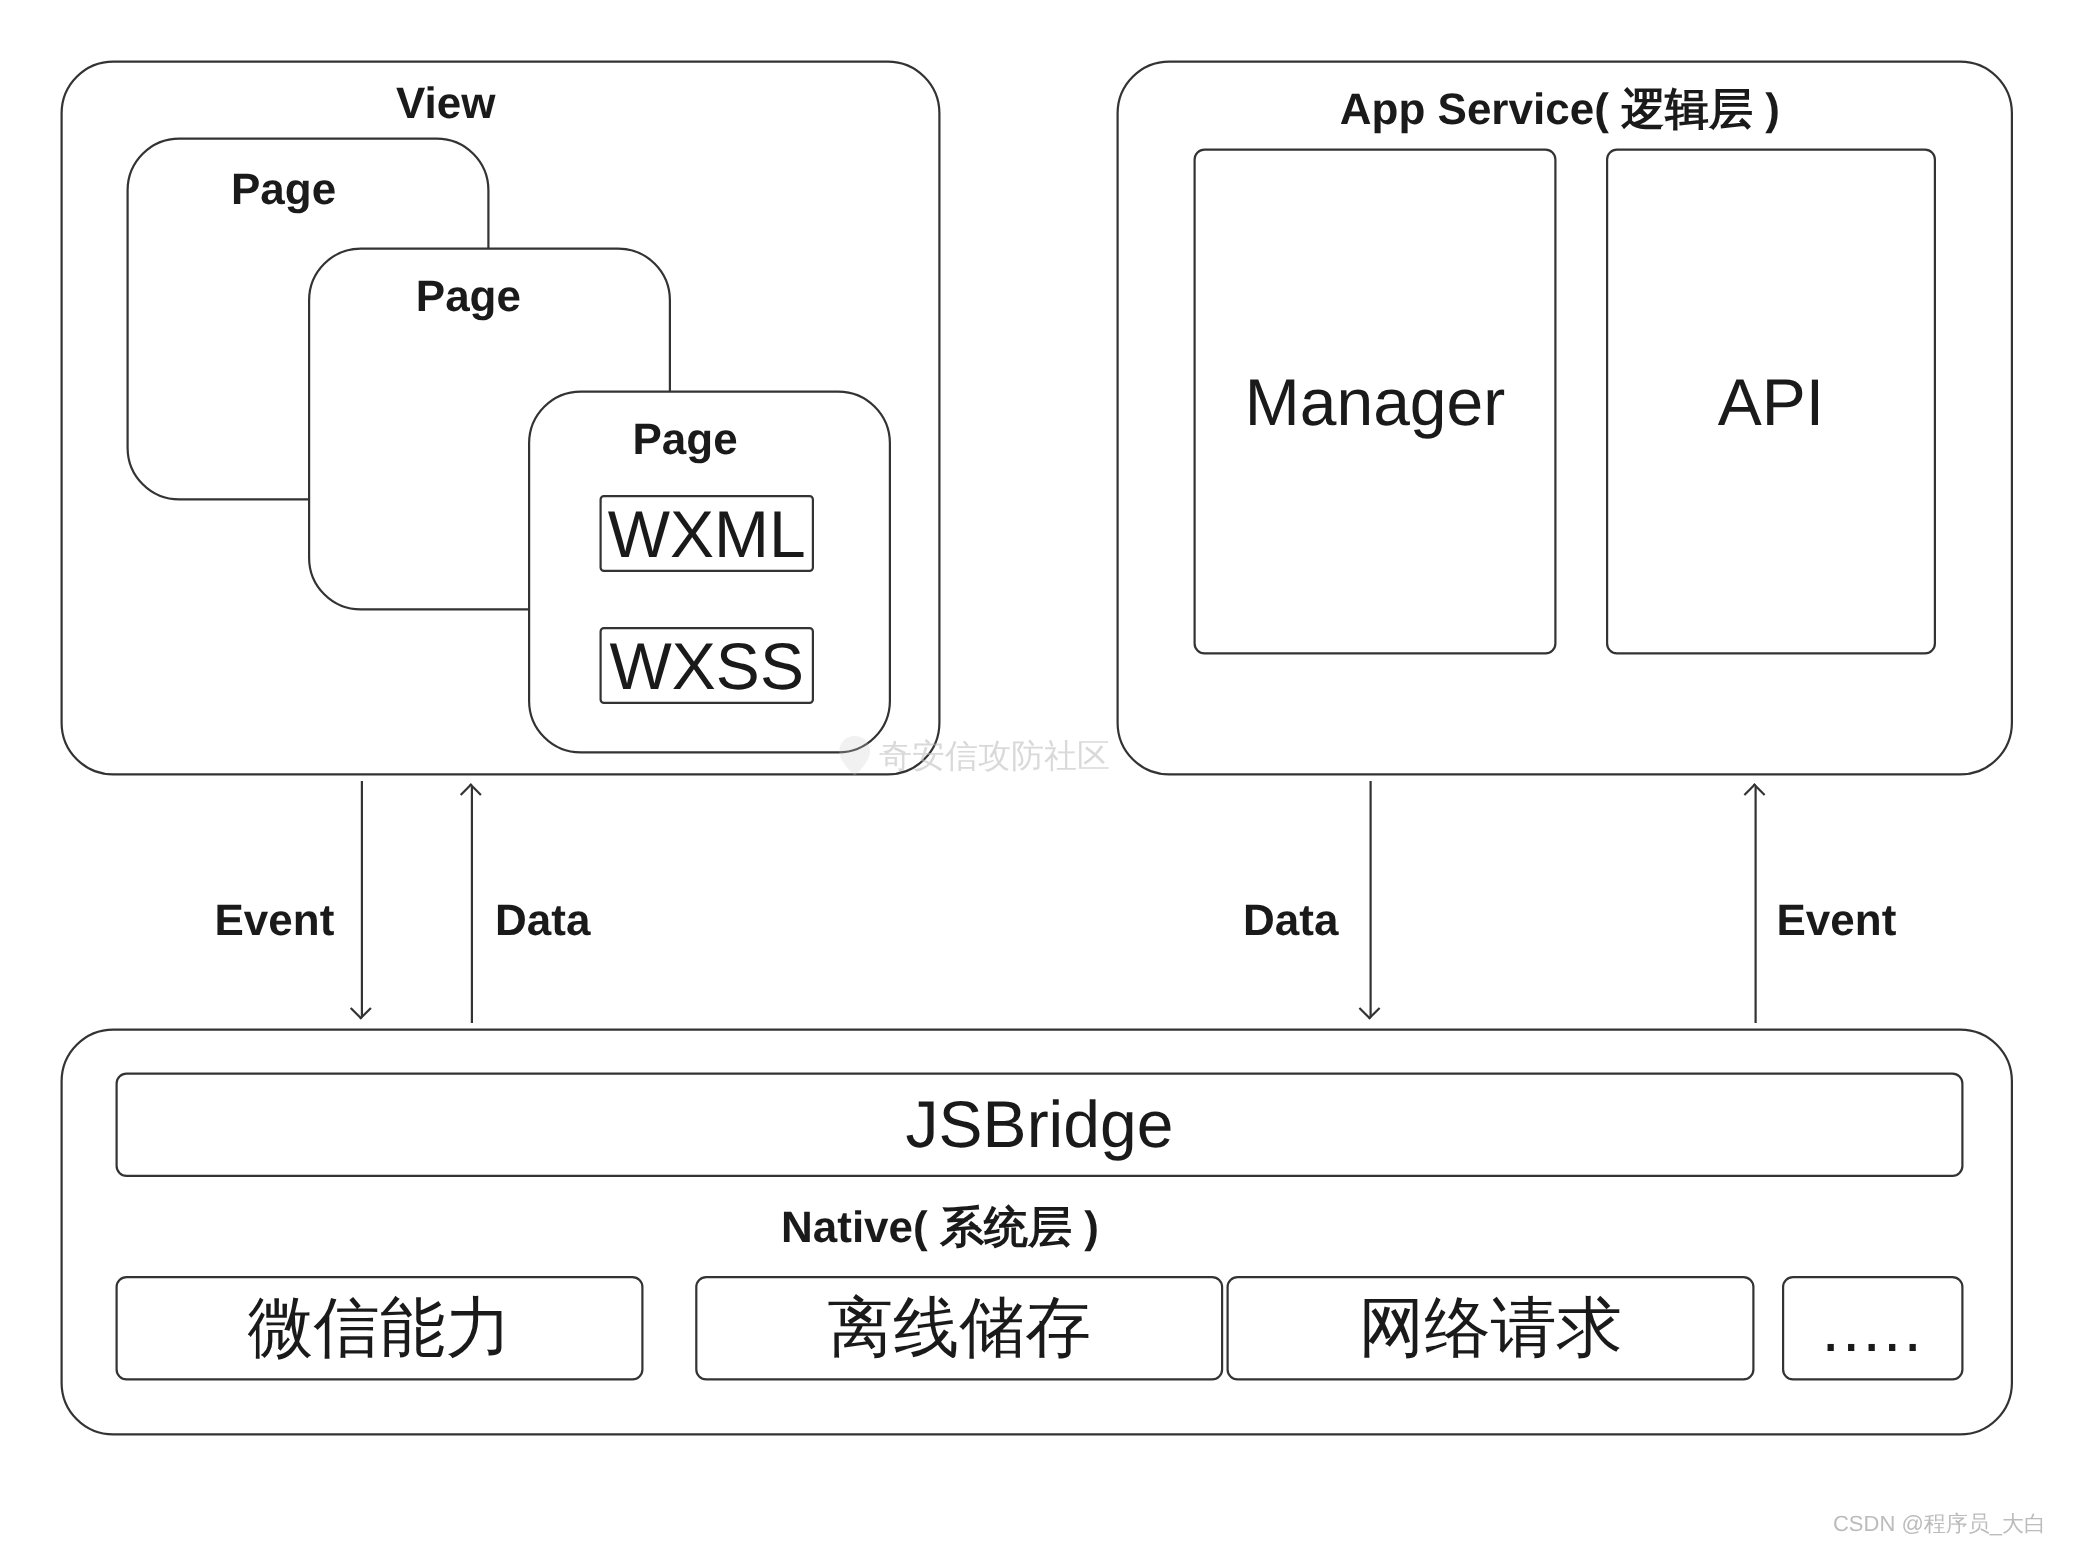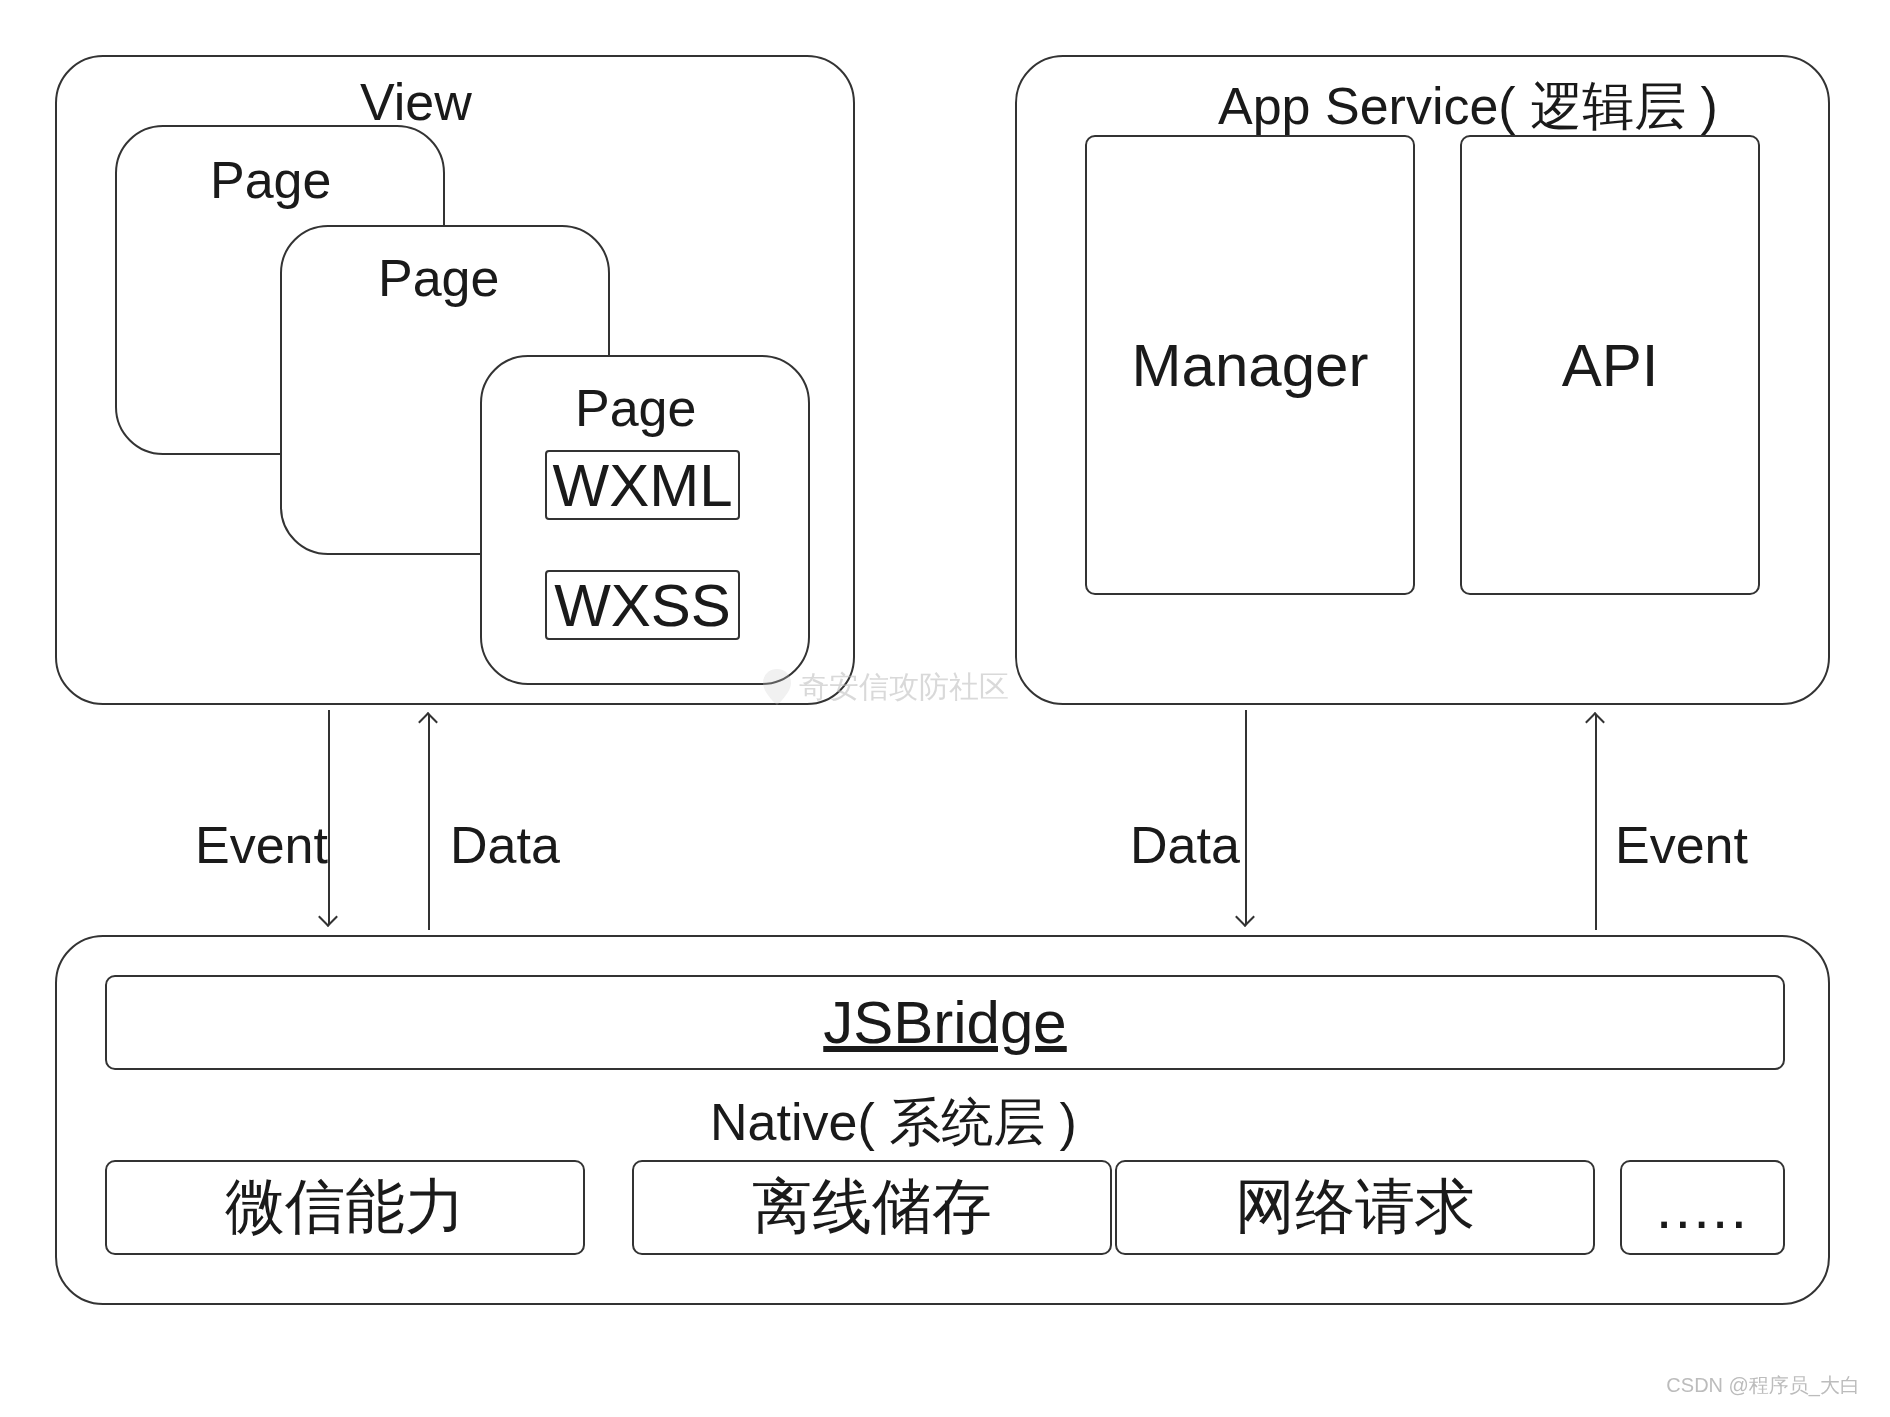--- a/index.html
+++ b/index.html
@@ -18,22 +18,22 @@
       background: #fff;
     }
     .box-sharp {
       position: absolute;
       border: 2px solid #333;
       border-radius: 10px;
       background: #fff;
     }
     .title {
       position: absolute;
-      font-size: 52px;
-      font-weight: 400;
+      font-size: 40px;
+      font-weight: 700;
     }
     .small-label {
       font-size: 60px;
       font-weight: 400;
     }
     .arrow-line {
       position: absolute;
       width: 2px;
       background: #333;
     }
@@ -112,21 +112,21 @@
 <div class="arrow-line" style="left:1245px; top:710px; height:215px;"></div>
 <div class="arrow-head-down-hollow" style="left:1238px; top:910px;"></div>
 <div class="title" style="left:1130px; top:815px;">Data</div>
 
 <div class="arrow-line" style="left:1595px; top:715px; height:215px;"></div>
 <div class="arrow-head-up-hollow" style="left:1588px; top:715px;"></div>
 <div class="title" style="left:1615px; top:815px;">Event</div>
 
 <div class="box" style="left:55px; top:935px; width:1775px; height:370px;"></div>
 
-<div class="box-sharp" style="left:105px; top:975px; width:1680px; height:95px; display:flex; align-items:center; justify-content:center;text-decoration:underline;">
+<div class="box-sharp" style="left:105px; top:975px; width:1680px; height:95px; display:flex; align-items:center; justify-content:center;">
   <span class="small-label">JSBridge</span>
 </div>
 
 <div class="title" style="left:710px; top:1088px;">Native( 系统层 )</div>
 
 <div class="box-sharp" style="left:105px; top:1160px; width:480px; height:95px; display:flex; align-items:center; justify-content:center;">
   <span class="small-label">微信能力</span>
 </div>
 <div class="box-sharp" style="left:632px; top:1160px; width:480px; height:95px; display:flex; align-items:center; justify-content:center;">
   <span class="small-label">离线储存</span>

